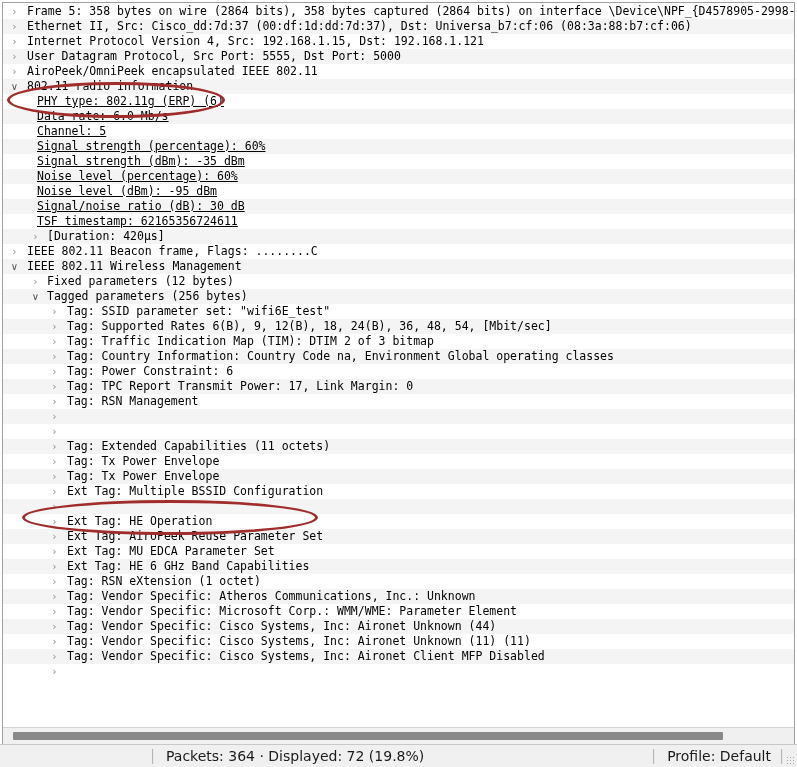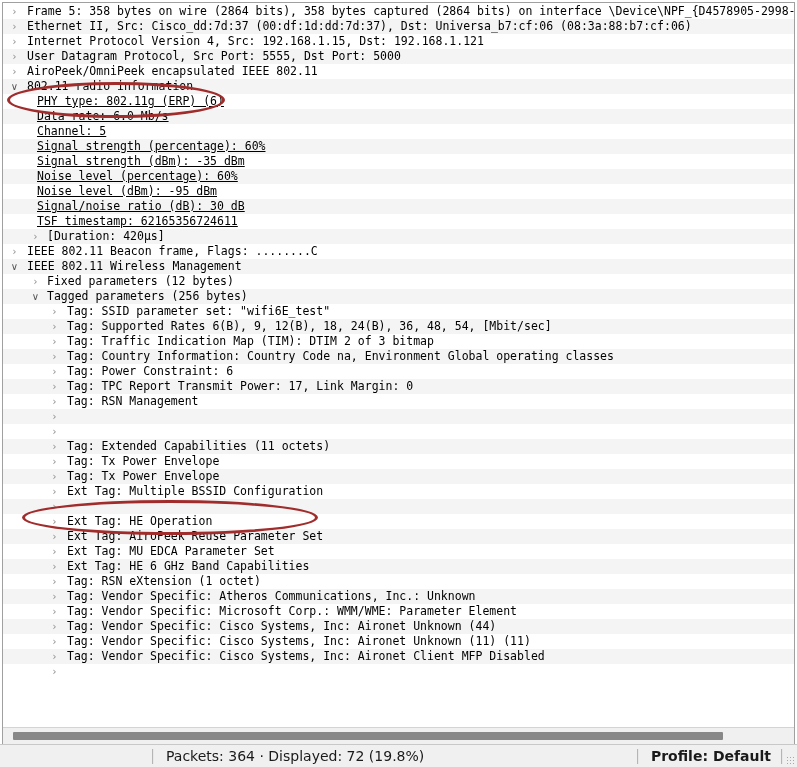--- a/index.html
+++ b/index.html
@@ -127,21 +127,20 @@
   #sb-expert {
     width: 152px;
     height: 100%;
   }
   #sb-capture {
     flex: 1 1 auto;
     padding-left: 12px;
   }
   #sb-profile {
     padding: 0 10px 0 12px;
-    font-weight: bold;
   }
   #sb-grip {
     width: 14px;
     height: 100%;
     position: relative;
   }
   #sb-grip::after {
     content: "";
     position: absolute;
     right: 2px; bottom: 2px;

